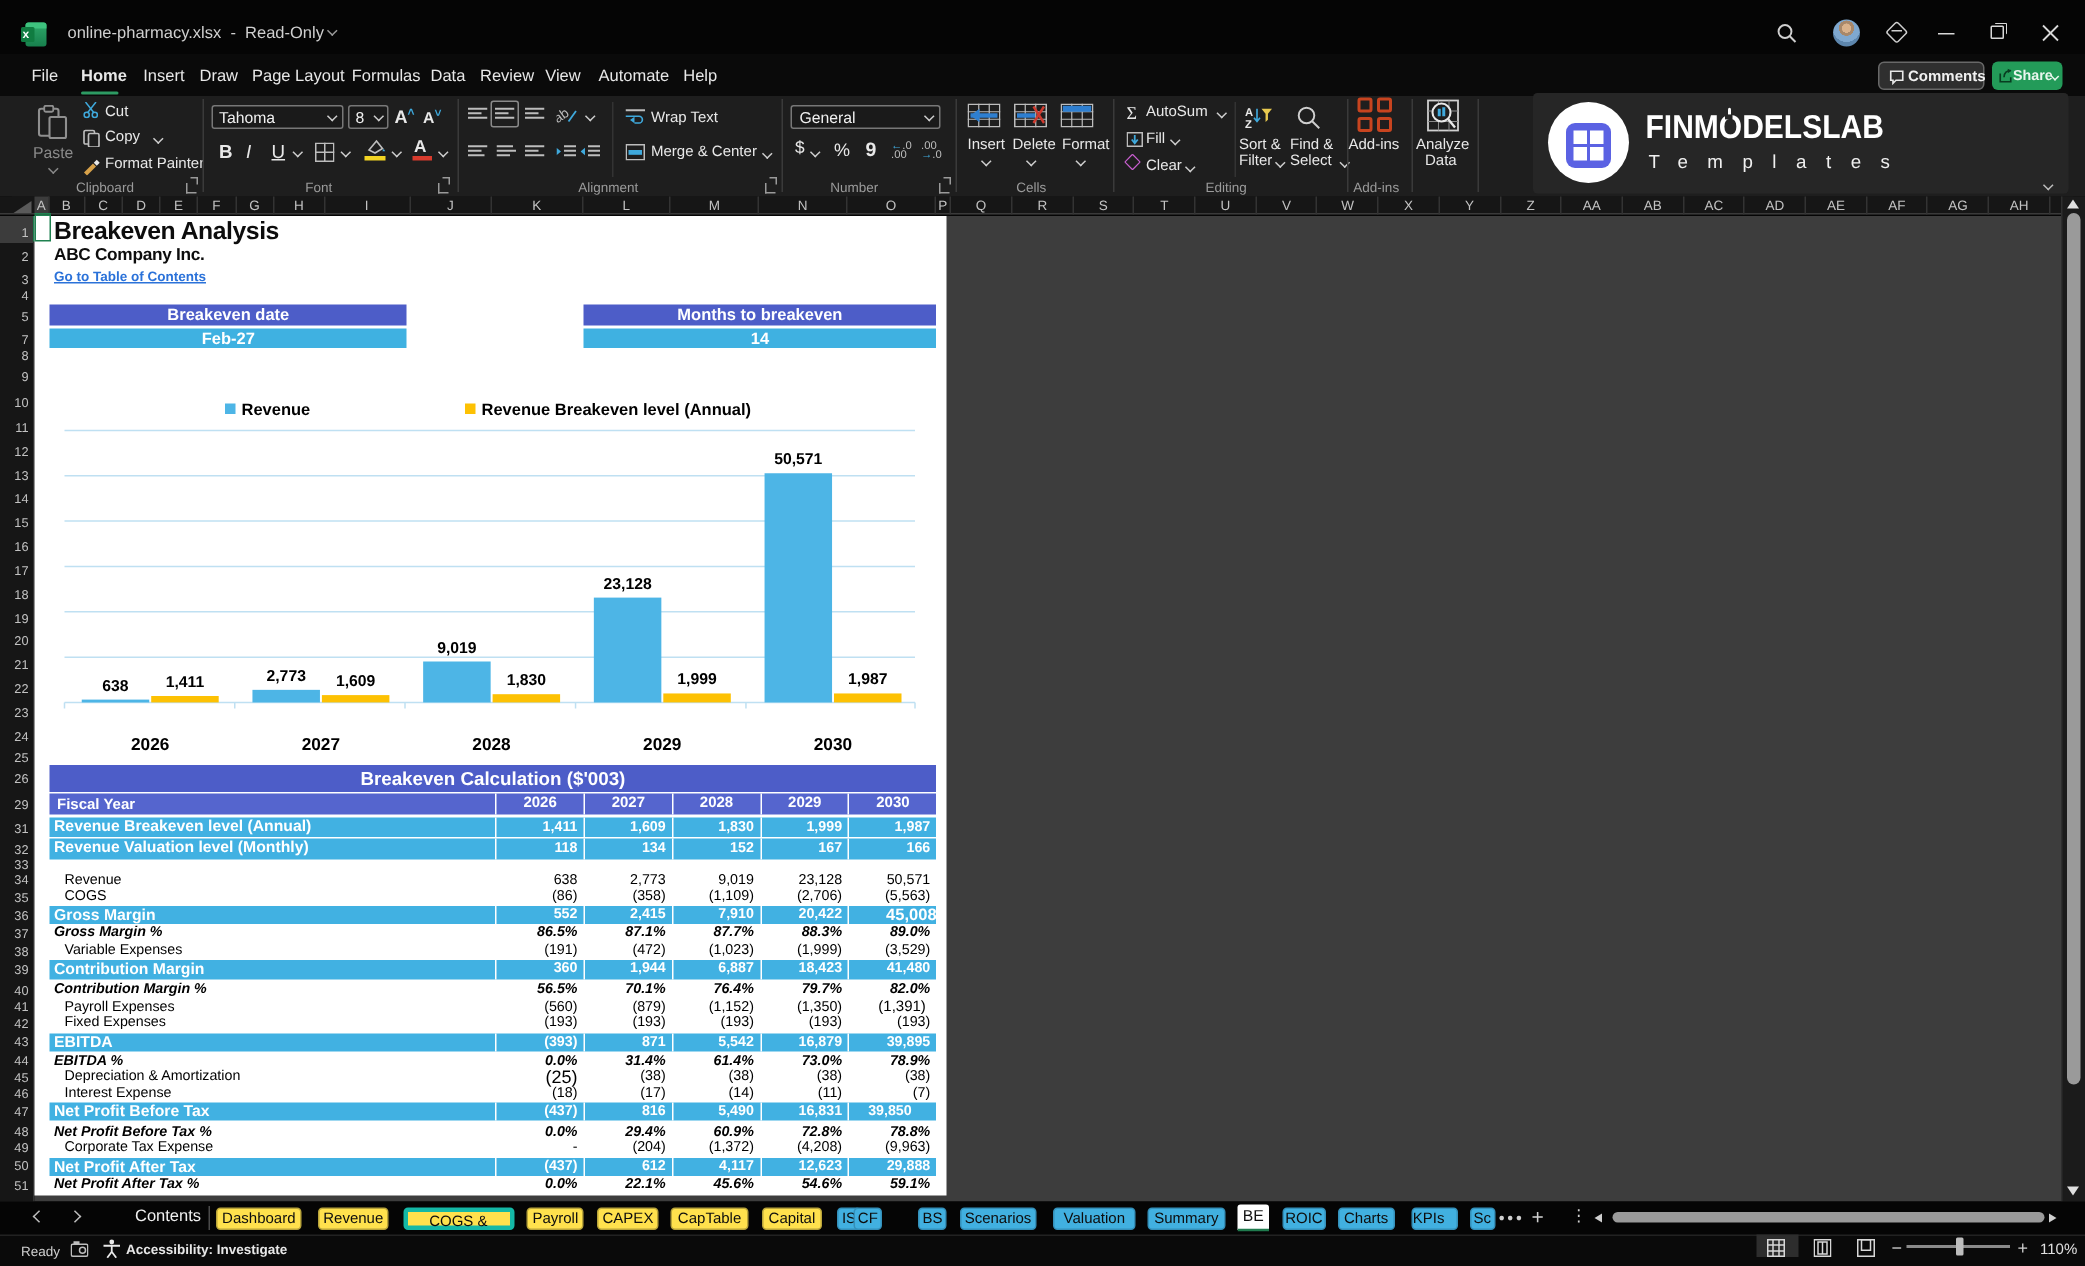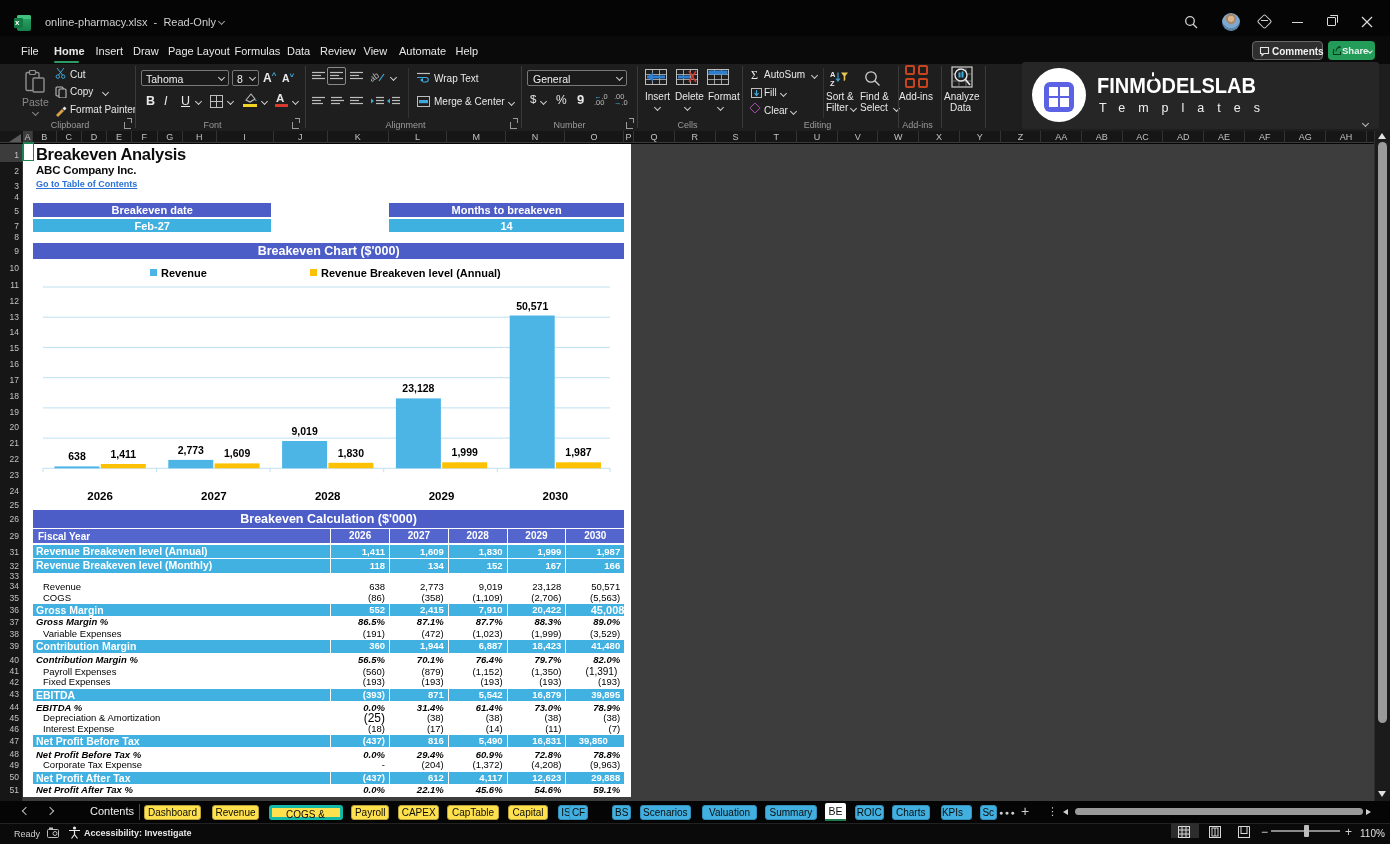--- a/index.html
+++ b/index.html
@@ -395,21 +395,20 @@
 <div class="ab" style="left:21.5px;top:144px;width:1.5px;height:17px;background:#1f8150"></div>
 <div class="ab" style="left:23px;top:144px;width:608px;height:653px;background:#fff"></div>
 <div class="ab" style="left:23px;top:143px;width:11px;height:18px;border:1.5px solid #1f8150"></div>
 <div class="ab" style="left:36px;top:145px;font-size:16.5px;font-weight:bold;letter-spacing:-0.3px;color:#0d0d0d">Breakeven Analysis</div>
 <div class="ab" style="left:36px;top:163.5px;font-size:11.5px;font-weight:bold;letter-spacing:-0.2px;color:#0d0d0d">ABC Company Inc.</div>
 <div class="ab" style="left:36px;top:179px;font-size:9px;font-weight:bold;color:#2b72d9;text-decoration:underline">Go to Table of Contents</div>
 <div class="ab" style="left:33px;top:203px;width:238.4px;height:13.8px;background:#4d5dc8;color:#fff;font-weight:bold;font-size:11px;text-align:center;line-height:14px">Breakeven date</div>
 <div class="ab" style="left:389px;top:203px;width:235.2px;height:13.8px;background:#4d5dc8;color:#fff;font-weight:bold;font-size:11px;text-align:center;line-height:14px">Months to breakeven</div>
 <div class="ab" style="left:33px;top:218.6px;width:238.4px;height:13.7px;background:#3fb1e1;color:#fff;font-weight:bold;font-size:11px;text-align:center;line-height:14px">Feb-27</div>
 <div class="ab" style="left:389px;top:218.6px;width:235.2px;height:13.7px;background:#3fb1e1;color:#fff;font-weight:bold;font-size:11px;text-align:center;line-height:14px">14</div>
-<div class="ab" style="left:33px;top:243.2px;width:591.2px;height:15.5px;background:#4d5dc8;color:#fff;font-weight:bold;font-size:12.5px;text-align:center;line-height:16px">Breakeven Chart ($'000)</div>
 <svg class="ab" style="left:23px;top:259px" width="608" height="250" viewBox="0 0 608 250">
       <rect x="127" y="10" width="7" height="7" fill="#4db5e6"></rect>
       <text x="138" y="17.5" font-size="11" font-weight="bold" fill="#000">Revenue</text>
       <rect x="287" y="10" width="7" height="7" fill="#fdc103"></rect>
       <text x="298" y="17.5" font-size="11" font-weight="bold" fill="#000">Revenue Breakeven level (Annual)</text>
       <line x1="20" y1="28.0" x2="587" y2="28.0" stroke="#bfe0f2" stroke-width="1"></line>
       <line x1="20" y1="58.2" x2="587" y2="58.2" stroke="#bfe0f2" stroke-width="1"></line>
       <line x1="20" y1="88.4" x2="587" y2="88.4" stroke="#bfe0f2" stroke-width="1"></line>
       <line x1="20" y1="118.7" x2="587" y2="118.7" stroke="#bfe0f2" stroke-width="1"></line>
       <line x1="20" y1="148.9" x2="587" y2="148.9" stroke="#bfe0f2" stroke-width="1"></line>
@@ -440,37 +439,37 @@
       <text x="509.2" y="50.5" font-size="10.5" font-weight="bold" fill="#000" text-anchor="middle">50,571</text>
       <text x="555.5" y="197.3" font-size="10.5" font-weight="bold" fill="#000" text-anchor="middle">1,987</text>
       <text x="532.3" y="241" font-size="11.5" font-weight="bold" fill="#000" text-anchor="middle">2030</text>
       <line x1="20.0" y1="209.3" x2="20.0" y2="213.3" stroke="#bfe0f2" stroke-width="1"></line>
       <line x1="133.5" y1="209.3" x2="133.5" y2="213.3" stroke="#bfe0f2" stroke-width="1"></line>
       <line x1="247.0" y1="209.3" x2="247.0" y2="213.3" stroke="#bfe0f2" stroke-width="1"></line>
       <line x1="360.7" y1="209.3" x2="360.7" y2="213.3" stroke="#bfe0f2" stroke-width="1"></line>
       <line x1="474.3" y1="209.3" x2="474.3" y2="213.3" stroke="#bfe0f2" stroke-width="1"></line>
       <line x1="587.0" y1="209.3" x2="587.0" y2="213.3" stroke="#bfe0f2" stroke-width="1"></line>
     </svg>
-<div class="ab" style="left:33px;top:510px;width:591.2px;height:17.5px;background:#4d5dc8;color:#fff;font-weight:bold;font-size:12.5px;text-align:center;line-height:18px">Breakeven Calculation ($'000)</div>
+<div class="ab" style="left:33px;top:510px;width:591.2px;height:17.5px;background:#4d5dc8;color:#fff;font-weight:bold;font-size:12.5px;text-align:center;line-height:18px">Breakeven Calculation ($'003)</div>
 <div class="ab" style="left:33px;top:529.2px;width:591.2px;height:13.6px;background:#5565ce"></div>
 <div class="ab" style="left:38px;top:531px;font-size:10px;font-weight:bold;color:#fff">Fiscal Year</div>
 <div class="ab" style="left:330.2px;top:529.2px;width:58.8px;height:13.6px;border-left:1px solid #fff;color:#fff;font-weight:bold;font-size:10px;text-align:center;line-height:13.6px">2026</div>
 <div class="ab" style="left:389.0px;top:529.2px;width:58.8px;height:13.6px;border-left:1px solid #fff;color:#fff;font-weight:bold;font-size:10px;text-align:center;line-height:13.6px">2027</div>
 <div class="ab" style="left:447.8px;top:529.2px;width:58.8px;height:13.6px;border-left:1px solid #fff;color:#fff;font-weight:bold;font-size:10px;text-align:center;line-height:13.6px">2028</div>
 <div class="ab" style="left:506.6px;top:529.2px;width:58.8px;height:13.6px;border-left:1px solid #fff;color:#fff;font-weight:bold;font-size:10px;text-align:center;line-height:13.6px">2029</div>
 <div class="ab" style="left:565.4px;top:529.2px;width:58.8px;height:13.6px;border-left:1px solid #fff;color:#fff;font-weight:bold;font-size:10px;text-align:center;line-height:13.6px">2030</div>
 <div class="ab" style="left:33px;top:545.3px;width:591.2px;height:13.2px;background:#41b1e2"></div>
 <div class="ab" style="left:36px;top:545.3px;height:13.2px;font-size:10.5px;font-weight:bold;color:#fff;line-height:13.2px">Revenue Breakeven level (Annual)</div>
 <div class="ab" style="left:330.2px;top:545.3px;width:54.8px;height:13.2px;border-left:1px solid #fff;color:#fff;font-weight:bold;font-size:9.5px;text-align:right;line-height:13.2px">1,411</div>
 <div class="ab" style="left:389.0px;top:545.3px;width:54.8px;height:13.2px;border-left:1px solid #fff;color:#fff;font-weight:bold;font-size:9.5px;text-align:right;line-height:13.2px">1,609</div>
 <div class="ab" style="left:447.8px;top:545.3px;width:54.8px;height:13.2px;border-left:1px solid #fff;color:#fff;font-weight:bold;font-size:9.5px;text-align:right;line-height:13.2px">1,830</div>
 <div class="ab" style="left:506.6px;top:545.3px;width:54.8px;height:13.2px;border-left:1px solid #fff;color:#fff;font-weight:bold;font-size:9.5px;text-align:right;line-height:13.2px">1,999</div>
 <div class="ab" style="left:565.4px;top:545.3px;width:54.8px;height:13.2px;border-left:1px solid #fff;color:#fff;font-weight:bold;font-size:9.5px;text-align:right;line-height:13.2px">1,987</div>
 <div class="ab" style="left:33px;top:559.0px;width:591.2px;height:13.5px;background:#41b1e2"></div>
-<div class="ab" style="left:36px;top:559.0px;height:13.5px;font-size:10.5px;font-weight:bold;color:#fff;line-height:13.5px">Revenue Breakeven level (Monthly)</div>
+<div class="ab" style="left:36px;top:559.0px;height:13.5px;font-size:10.5px;font-weight:bold;color:#fff;line-height:13.5px">Revenue Valuation level (Monthly)</div>
 <div class="ab" style="left:330.2px;top:559.0px;width:54.8px;height:13.5px;border-left:1px solid #fff;color:#fff;font-weight:bold;font-size:9.5px;text-align:right;line-height:13.5px">118</div>
 <div class="ab" style="left:389.0px;top:559.0px;width:54.8px;height:13.5px;border-left:1px solid #fff;color:#fff;font-weight:bold;font-size:9.5px;text-align:right;line-height:13.5px">134</div>
 <div class="ab" style="left:447.8px;top:559.0px;width:54.8px;height:13.5px;border-left:1px solid #fff;color:#fff;font-weight:bold;font-size:9.5px;text-align:right;line-height:13.5px">152</div>
 <div class="ab" style="left:506.6px;top:559.0px;width:54.8px;height:13.5px;border-left:1px solid #fff;color:#fff;font-weight:bold;font-size:9.5px;text-align:right;line-height:13.5px">167</div>
 <div class="ab" style="left:565.4px;top:559.0px;width:54.8px;height:13.5px;border-left:1px solid #fff;color:#fff;font-weight:bold;font-size:9.5px;text-align:right;line-height:13.5px">166</div>
 <div class="ab" style="left:43px;top:580.6px;height:11.6px;font-size:9.5px;color:#000;line-height:11.6px">Revenue</div>
 <div class="ab" style="left:330.2px;top:580.6px;width:54.8px;height:11.6px;color:#000;font-size:9.5px;text-align:right;line-height:11.6px">638</div>
 <div class="ab" style="left:389.0px;top:580.6px;width:54.8px;height:11.6px;color:#000;font-size:9.5px;text-align:right;line-height:11.6px">2,773</div>
 <div class="ab" style="left:447.8px;top:580.6px;width:54.8px;height:11.6px;color:#000;font-size:9.5px;text-align:right;line-height:11.6px">9,019</div>
 <div class="ab" style="left:506.6px;top:580.6px;width:54.8px;height:11.6px;color:#000;font-size:9.5px;text-align:right;line-height:11.6px">23,128</div>

